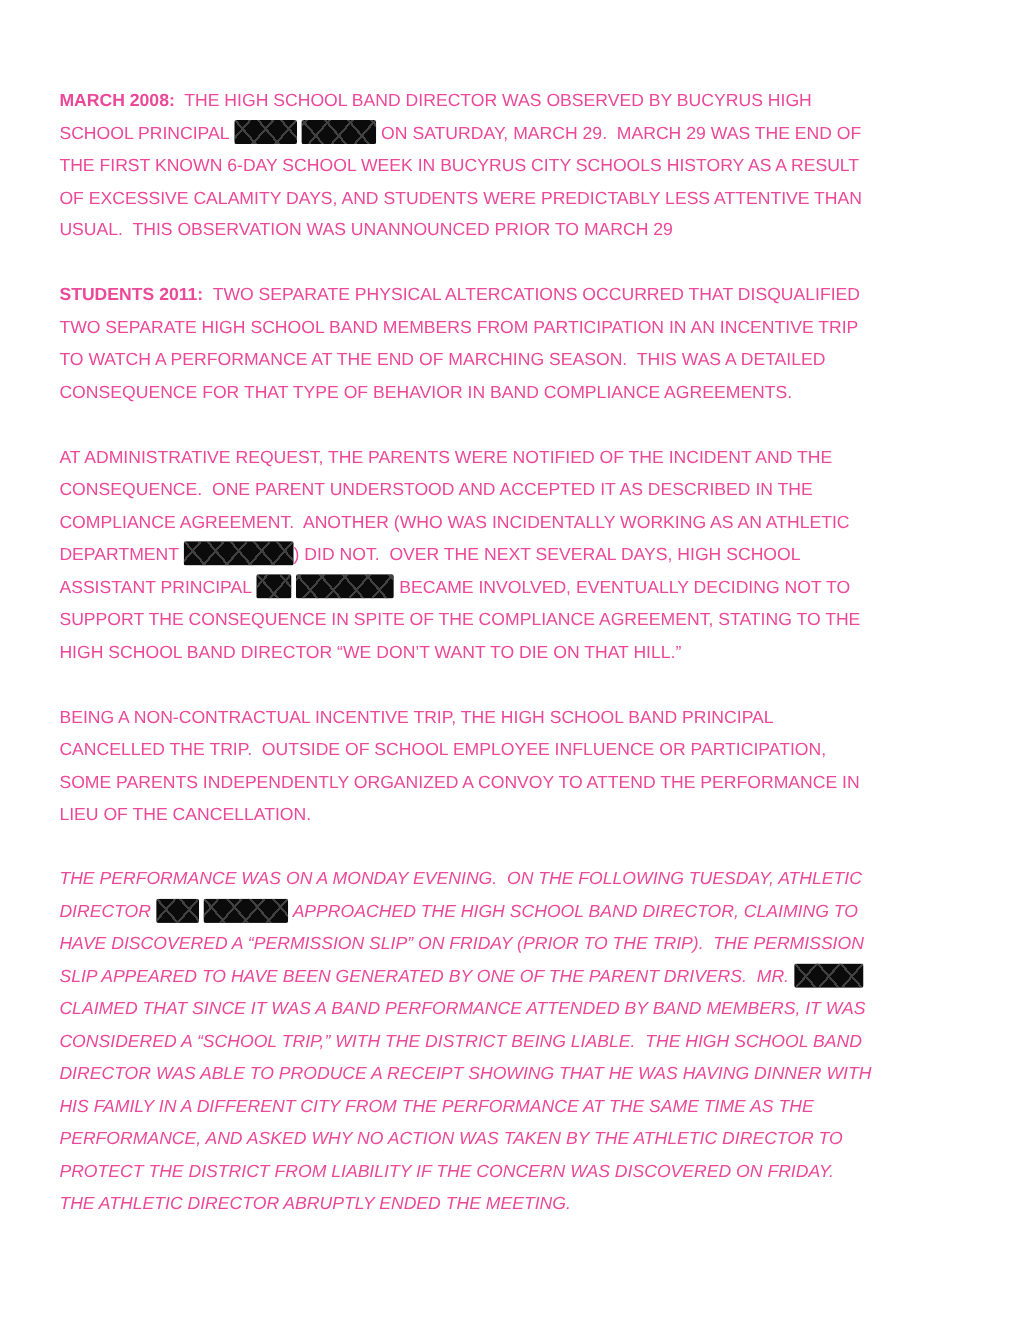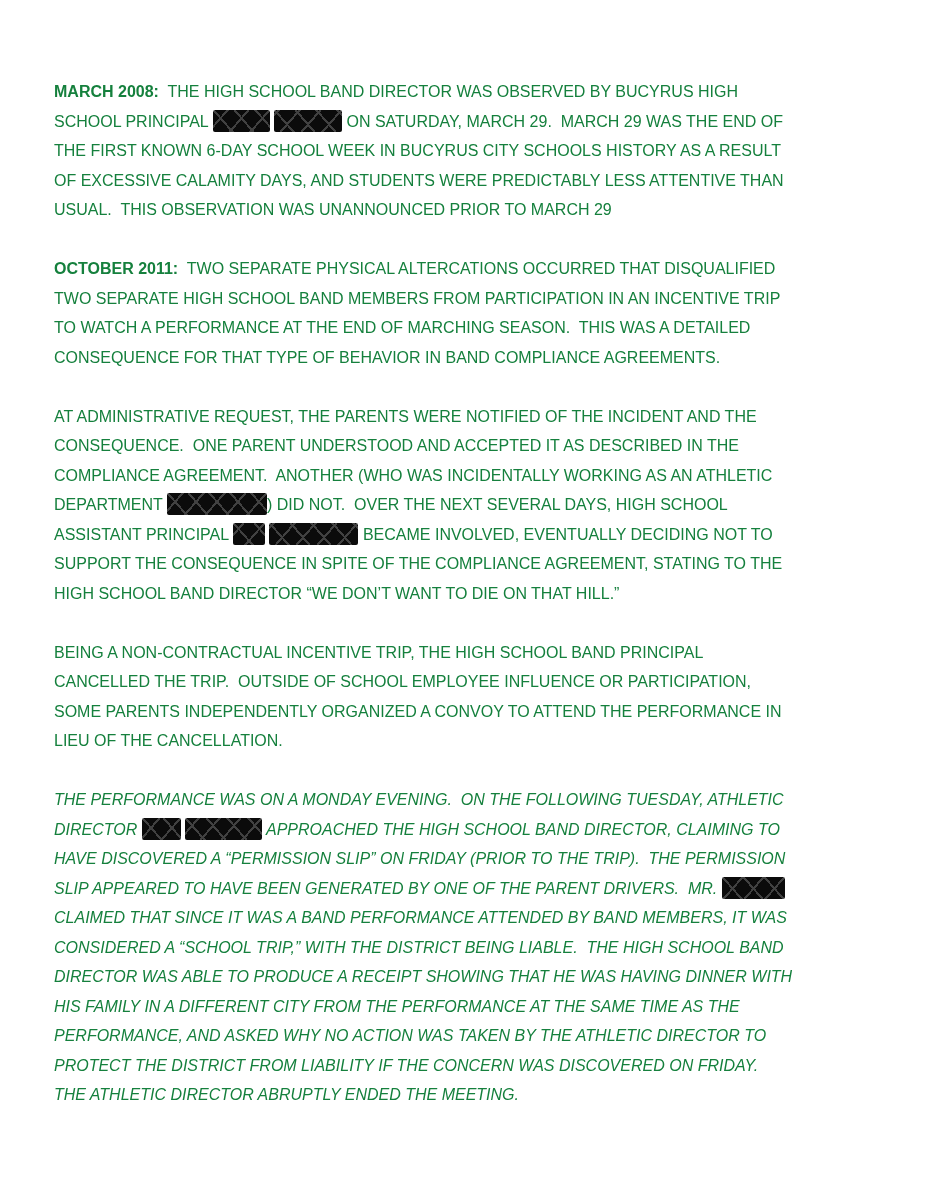--- a/index.html
+++ b/index.html
@@ -14,21 +14,21 @@
   }
   .page {
     box-sizing: border-box;
     width: 822px;
     min-height: 1200px;
     padding: 77px 26px 40px 54px;
     background: #ffffff;
     font-family: "Liberation Sans", sans-serif;
     font-size: 16px;
     line-height: 29.5px;
-    color: #15803d;
+    color: #ec4899;
     letter-spacing: 0px;
   }
   .para {
     margin: 0 0 29.5px 0;
     white-space: pre-wrap;
   }
   .para:last-child { margin-bottom: 0; font-style: italic; }
   .bold-label { font-weight: 700; }
   .redaction {
     display: inline-block;
@@ -40,18 +40,18 @@
       repeating-linear-gradient(49deg,  transparent 0 13.8px, #414141 13.8px 15.8px),
       repeating-linear-gradient(-49deg, transparent 0 13.8px, #414141 13.8px 15.8px);
   }
 </style>
 </head>
 <body>
 
 <div class="page">
   <div>
       <p class="para"><span class="bold-label">MARCH 2008:</span><span class="text-run">  THE HIGH SCHOOL BAND DIRECTOR WAS OBSERVED BY BUCYRUS HIGH SCHOOL PRINCIPAL </span><span class="redaction" style="width: 57px;"></span><span class="text-run"> </span><span class="redaction" style="width: 68px;"></span><span class="text-run"> ON SATURDAY, MARCH 29.  MARCH 29 WAS THE END OF THE FIRST KNOWN 6-DAY SCHOOL WEEK IN BUCYRUS CITY SCHOOLS HISTORY AS A RESULT OF EXCESSIVE CALAMITY DAYS, AND STUDENTS WERE PREDICTABLY LESS ATTENTIVE THAN USUAL.  THIS OBSERVATION WAS UNANNOUNCED PRIOR TO MARCH 29</span></p>
-      <p class="para"><span class="bold-label">OCTOBER 2011:</span><span class="text-run">  TWO SEPARATE PHYSICAL ALTERCATIONS OCCURRED THAT DISQUALIFIED TWO SEPARATE HIGH SCHOOL BAND MEMBERS FROM PARTICIPATION IN AN INCENTIVE TRIP TO WATCH A PERFORMANCE AT THE END OF MARCHING SEASON.  THIS WAS A DETAILED CONSEQUENCE FOR THAT TYPE OF BEHAVIOR IN BAND COMPLIANCE AGREEMENTS.</span></p>
+      <p class="para"><span class="bold-label">STUDENTS 2011:</span><span class="text-run">  TWO SEPARATE PHYSICAL ALTERCATIONS OCCURRED THAT DISQUALIFIED TWO SEPARATE HIGH SCHOOL BAND MEMBERS FROM PARTICIPATION IN AN INCENTIVE TRIP TO WATCH A PERFORMANCE AT THE END OF MARCHING SEASON.  THIS WAS A DETAILED CONSEQUENCE FOR THAT TYPE OF BEHAVIOR IN BAND COMPLIANCE AGREEMENTS.</span></p>
       <p class="para"><span class="text-run">AT ADMINISTRATIVE REQUEST, THE PARENTS WERE NOTIFIED OF THE INCIDENT AND THE CONSEQUENCE.  ONE PARENT UNDERSTOOD AND ACCEPTED IT AS DESCRIBED IN THE COMPLIANCE AGREEMENT.  ANOTHER (WHO WAS INCIDENTALLY WORKING AS AN ATHLETIC DEPARTMENT </span><span class="redaction" style="width: 100px;"></span><span class="text-run">) DID NOT.  OVER THE NEXT SEVERAL DAYS, HIGH SCHOOL ASSISTANT PRINCIPAL </span><span class="redaction" style="width: 32px;"></span><span class="text-run"> </span><span class="redaction" style="width: 89px;"></span><span class="text-run"> BECAME INVOLVED, EVENTUALLY DECIDING NOT TO SUPPORT THE CONSEQUENCE IN SPITE OF THE COMPLIANCE AGREEMENT, STATING TO THE HIGH SCHOOL BAND DIRECTOR “WE DON’T WANT TO DIE ON THAT HILL.”</span></p>
       <p class="para"><span class="text-run">BEING A NON-CONTRACTUAL INCENTIVE TRIP, THE HIGH SCHOOL BAND PRINCIPAL CANCELLED THE TRIP.  OUTSIDE OF SCHOOL EMPLOYEE INFLUENCE OR PARTICIPATION, SOME PARENTS INDEPENDENTLY ORGANIZED A CONVOY TO ATTEND THE PERFORMANCE IN LIEU OF THE CANCELLATION.</span></p>
       <p class="para"><span class="text-run">THE PERFORMANCE WAS ON A MONDAY EVENING.  ON THE FOLLOWING TUESDAY, ATHLETIC DIRECTOR </span><span class="redaction" style="width: 39px;"></span><span class="text-run"> </span><span class="redaction" style="width: 77px;"></span><span class="text-run"> APPROACHED THE HIGH SCHOOL BAND DIRECTOR, CLAIMING TO HAVE DISCOVERED A “PERMISSION SLIP” ON FRIDAY (PRIOR TO THE TRIP).  THE PERMISSION SLIP APPEARED TO HAVE BEEN GENERATED BY ONE OF THE PARENT DRIVERS.  MR. </span><span class="redaction" style="width: 63px;"></span><span class="text-run"> CLAIMED THAT SINCE IT WAS A BAND PERFORMANCE ATTENDED BY BAND MEMBERS, IT WAS CONSIDERED A “SCHOOL TRIP,” WITH THE DISTRICT BEING LIABLE.  THE HIGH SCHOOL BAND DIRECTOR WAS ABLE TO PRODUCE A RECEIPT SHOWING THAT HE WAS HAVING DINNER WITH HIS FAMILY IN A DIFFERENT CITY FROM THE PERFORMANCE AT THE SAME TIME AS THE PERFORMANCE, AND ASKED WHY NO ACTION WAS TAKEN BY THE ATHLETIC DIRECTOR TO PROTECT THE DISTRICT FROM LIABILITY IF THE CONCERN WAS DISCOVERED ON FRIDAY.  THE ATHLETIC DIRECTOR ABRUPTLY ENDED THE MEETING.</span></p>
     </div>
 </div>
 
 </body></html>

